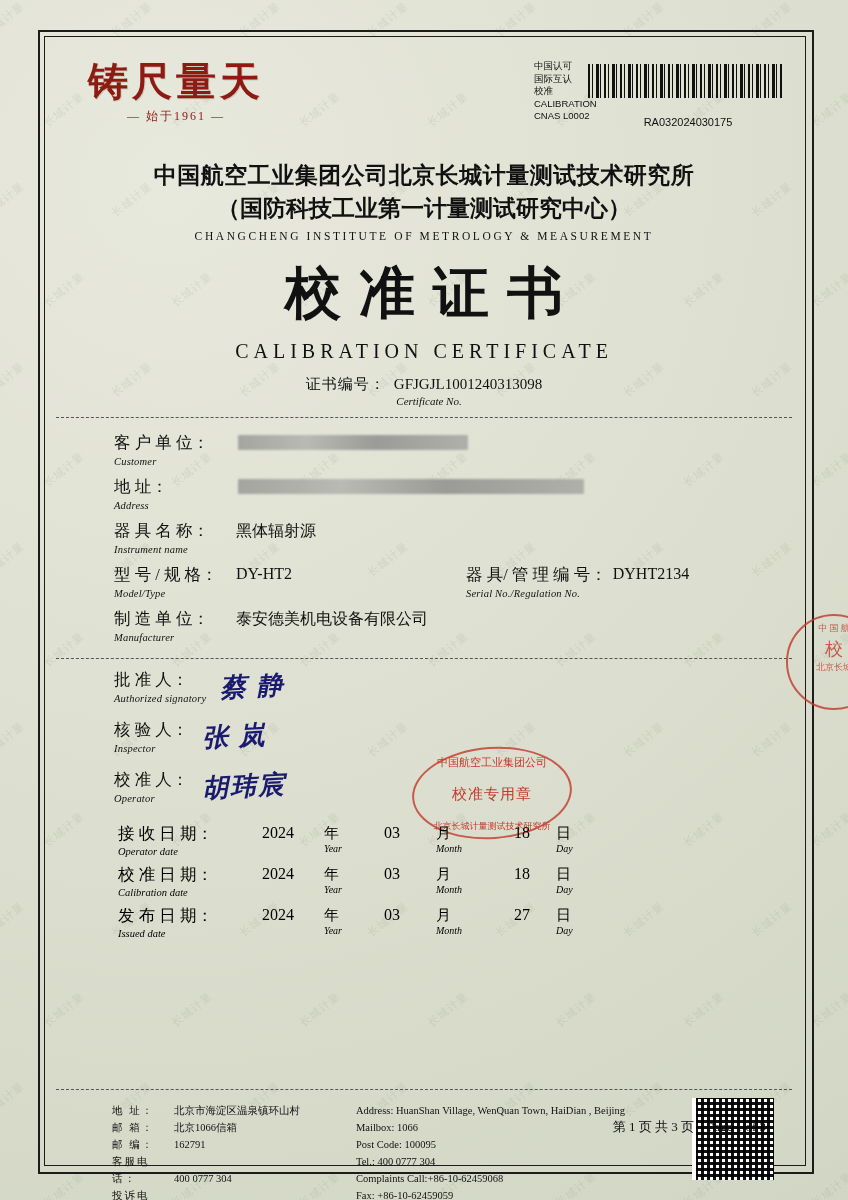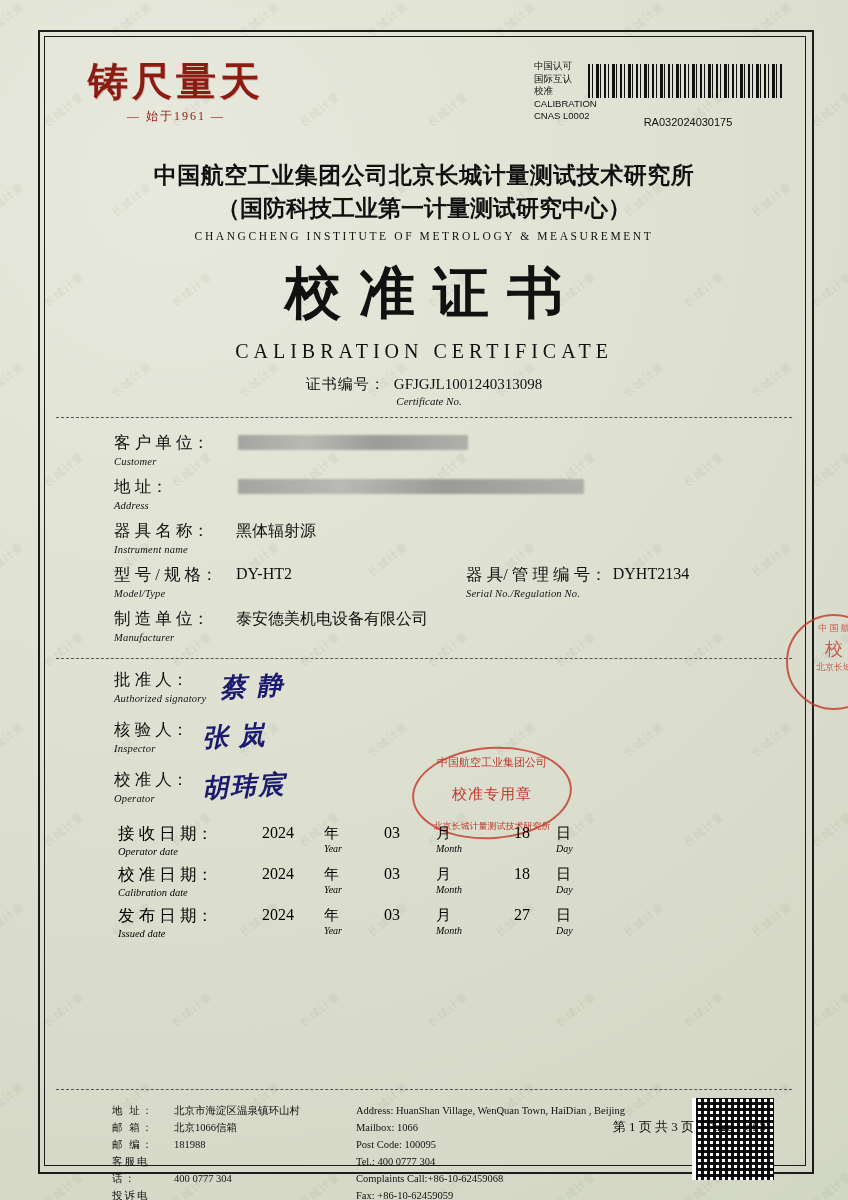--- a/index.html
+++ b/index.html
@@ -434,21 +434,21 @@
           <span class="d-mu">月<span class="en">Month</span></span>
           <span class="d-d">27</span>
           <span class="d-du">日<span class="en">Day</span></span>
         </div>
       </div>
 
     <div class="footer">
       <div class="foot-cn" id="footcn">
           <div><span class="k">地      址：</span><span>北京市海淀区温泉镇环山村</span></div>
           <div><span class="k">邮      箱：</span><span>北京1066信箱</span></div>
-          <div><span class="k">邮      编：</span><span>181988</span></div>
+          <div><span class="k">邮      编：</span><span>162791</span></div>
           <div><span class="k">客服电话：</span><span>400 0777 304</span></div>
           <div><span class="k">投诉电话：</span></div>
         </div>
       <div class="foot-en" id="footen">
           <div>Address:  HuanShan Village, WenQuan Town, HaiDian , Beijing</div>
           <div>Mailbox: 1066</div>
           <div>Post Code:  100095</div>
           <div>Tel.: 400 0777 304</div>
           <div>Complaints Call:+86-10-62459068</div>
           <div>Fax:  +86-10-62459059</div>

